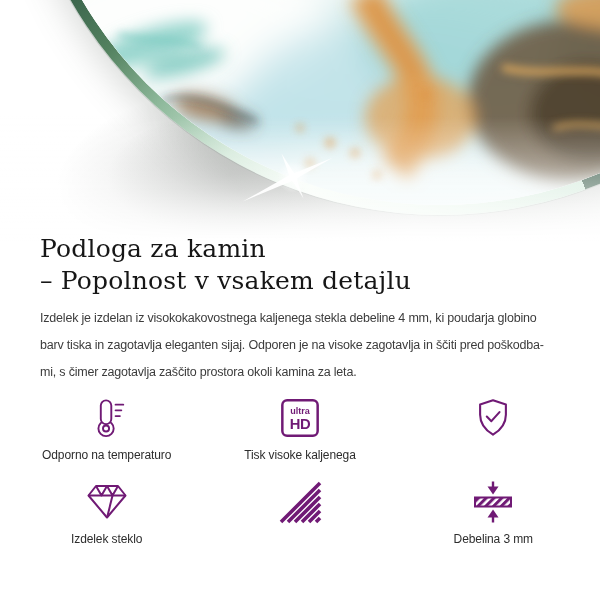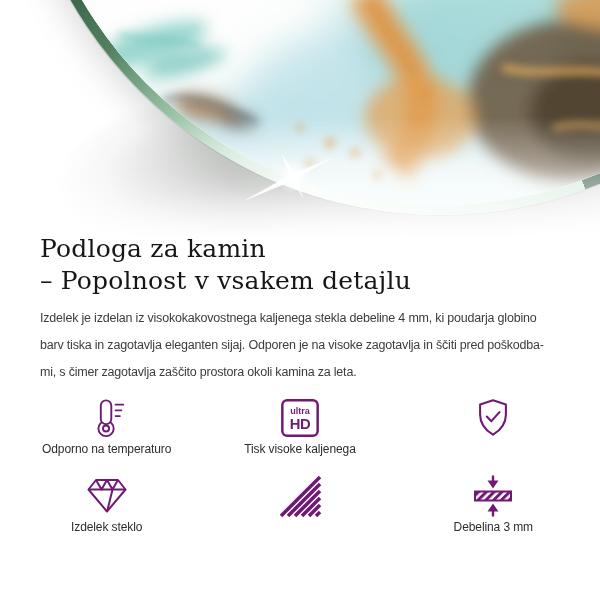--- a/index.html
+++ b/index.html
@@ -29,21 +29,21 @@
   .title{margin:0;font-family:"DejaVu Serif","Liberation Serif",serif;font-weight:400;
          font-size:25px;line-height:32px;color:#161616;letter-spacing:.2px;}
   .desc{margin-top:8px;}
   .desc-line{font-size:12.5px;line-height:27px;letter-spacing:-.2px;color:#3c3c3c;white-space:nowrap;}
 
   
   .features{display:grid;grid-template-columns:repeat(3,1fr);row-gap:16px;
             margin:8px -30px 0;}
   .feature{text-align:center;}
   .f-icon{height:48px;display:flex;align-items:center;justify-content:center;color:#701a75;}
-  .f-label{font-size:12px;letter-spacing:-.1px;color:#2d2d2d;}
+  .f-label{margin-top:6px;font-size:12px;letter-spacing:-.1px;color:#2d2d2d;}
   .f-icon svg{display:block;}
 </style>
 </head>
 <body>
 
 <div class="page">
 
   <div class="hero">
     <div class="shadow-a"></div>
     <div class="shadow-b"></div>

